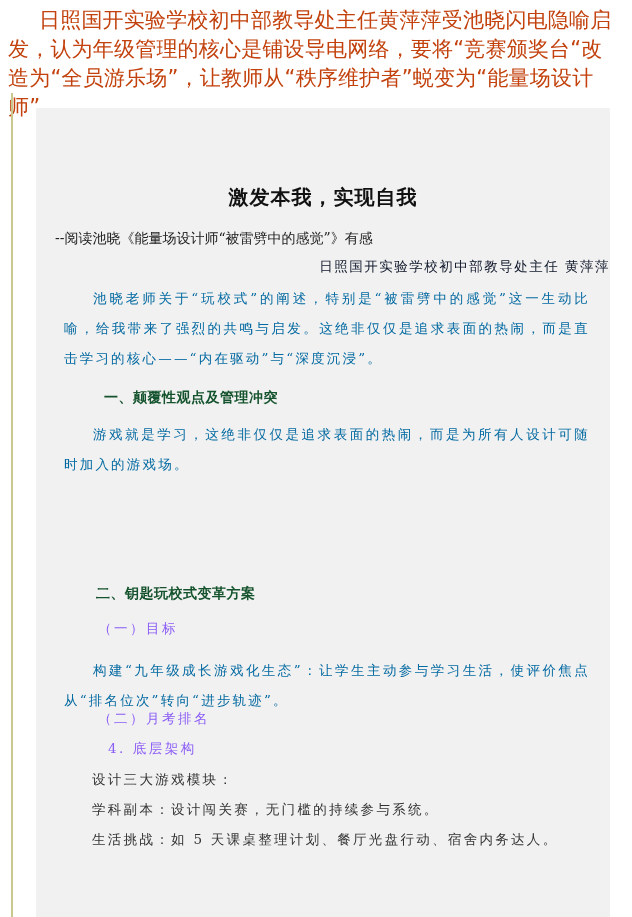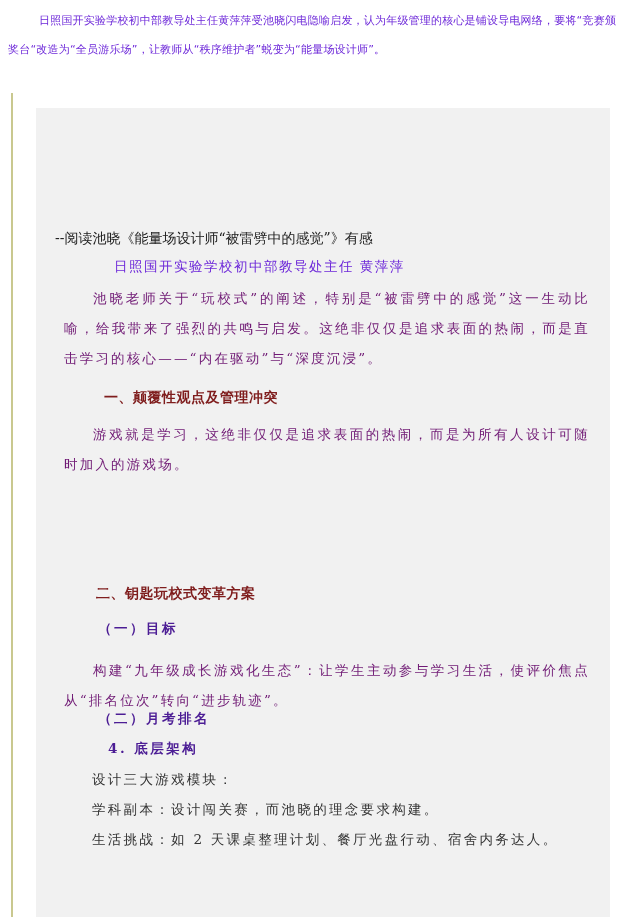--- a/index.html
+++ b/index.html
@@ -13,23 +13,23 @@
       overflow: hidden;
       position: relative;
       font-family: "DejaVu Sans", "Liberation Sans", sans-serif;
       color: #333333;
     }
     .intro {
       position: absolute;
       left: 8px;
       top: 6px;
       width: 614px;
-      font-size: 11px;
+      font-size: 21px;
       line-height: 29px;
-      color: #6d28d9;
+      color: #c2410c;
       text-indent: 31px;
       letter-spacing: 0.2px;
     }
     .quote-bar {
       position: absolute;
       left: 11px;
       top: 93px;
       width: 2px;
       height: 824px;
       background: #c9c88f;
@@ -60,69 +60,69 @@
       left: 19px;
       top: 122px;
       font-size: 14px;
       color: #222222;
     }
     .doc-author {
       position: absolute;
       left: 0;
       width: 574px;
       top: 150px;
-      text-align: left;
+      text-align: right;
       font-size: 13.5px;
       letter-spacing: 1.5px;
       padding-left: 78px;
       box-sizing: border-box;
-      color: #6d28d9;
+      color: #0f172a;
     }
     .para {
       position: absolute;
       left: 28px;
       width: 526px;
       font-size: 13.5px;
       line-height: 30px;
       letter-spacing: 2.2px;
-      color: #701a75;
+      color: #0369a1;
       text-align: justify;
     }
     .para.indent { text-indent: 29px; }
     .heading {
       position: absolute;
       font-family: "DejaVu Sans", "Liberation Sans", sans-serif;
       font-weight: bold;
       font-size: 14px;
-      color: #7f1d1d;
+      color: #14532d;
       letter-spacing: 0.5px;
     }
     .sub {
       position: absolute;
       font-size: 13.5px;
       letter-spacing: 2.5px;
-      color: #4c1d95;
-      font-weight: bold;
+      color: #8b5cf6;
     }
     .line {
       position: absolute;
       left: 56px;
       font-size: 13.5px;
       letter-spacing: 2.3px;
       color: #333333;
     }
   </style>
 </head>
 <body>
 
 <p class="intro" style="margin:0;">日照国开实验学校初中部教导处主任黄萍萍受池晓闪电隐喻启发，认为年级管理的核心是铺设导电网络，要将“竞赛颁奖台“改造为“全员游乐场”，让教师从“秩序维护者”蜕变为“能量场设计师”。</p>
 
 <div class="quote-bar"></div>
 
 <div class="doc-image">
+  <div class="doc-title">激发本我，实现自我</div>
   <div class="doc-subtitle">--阅读池晓《能量场设计师“被雷劈中的感觉”》有感</div>
   <div class="doc-author">日照国开实验学校初中部教导处主任 黄萍萍</div>
 
   <div class="para indent" style="top:175px;">池晓老师关于“玩校式”的阐述，特别是“被雷劈中的感觉”这一生动比喻，给我带来了强烈的共鸣与启发。这绝非仅仅是追求表面的热闹，而是直击学习的核心——“内在驱动”与“深度沉浸”。</div>
 
   <div class="heading" style="left:68px; top:281px;">一、颠覆性观点及管理冲突</div>
 
   <div class="para indent" style="top:311px;">游戏就是学习，这绝非仅仅是追求表面的热闹，而是为所有人设计可随时加入的游戏场。</div>
 
 
@@ -130,15 +130,15 @@
 
   <div class="sub" style="left:62px; top:512px;">（一）目标</div>
 
   <div class="para indent" style="top:535px;margin-top:12px;">构建“九年级成长游戏化生态”：让学生主动参与学习生活，使评价焦点从“排名位次”转向“进步轨迹”。</div>
 
   <div class="sub" style="left:62px; top:602px;">（二）月考排名</div>
 
   <div class="sub" style="left:72px; top:632px;">4.  底层架构</div>
 
   <div class="line" style="top:663px;font-family:Liberation Mono, monospace;">设计三大游戏模块：</div>
-  <div class="line" style="top:693px;">学科副本：设计闯关赛，而池晓的理念要求构建。</div>
-  <div class="line" style="top:723px;">生活挑战：如 2 天课桌整理计划、餐厅光盘行动、宿舍内务达人。</div>
+  <div class="line" style="top:693px;">学科副本：设计闯关赛，无门槛的持续参与系统。</div>
+  <div class="line" style="top:723px;">生活挑战：如 5 天课桌整理计划、餐厅光盘行动、宿舍内务达人。</div>
 </div>
 
 </body></html>

